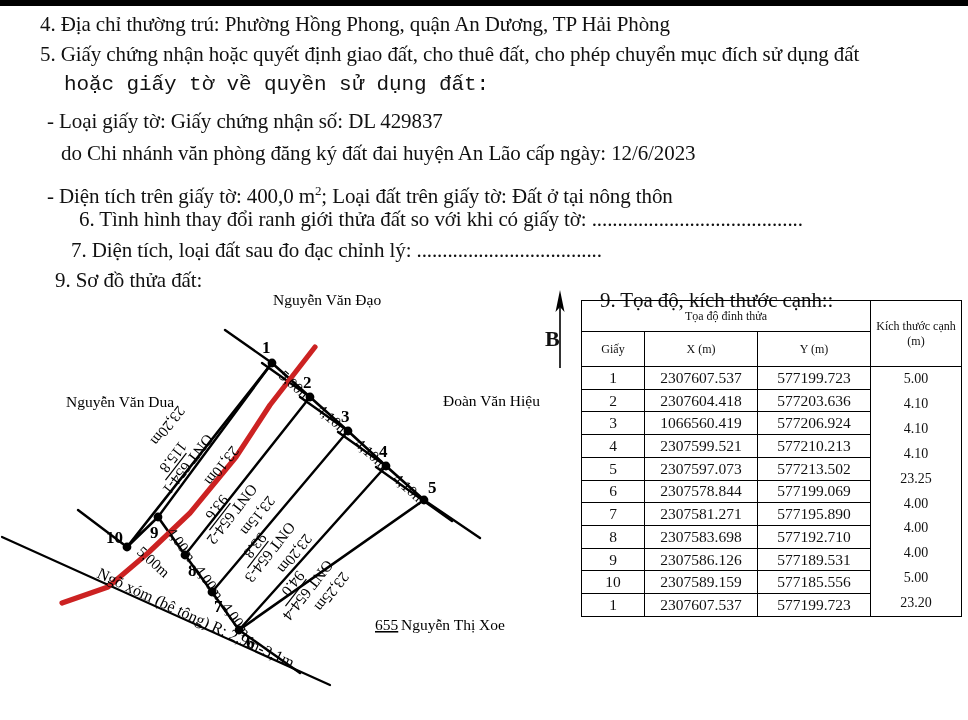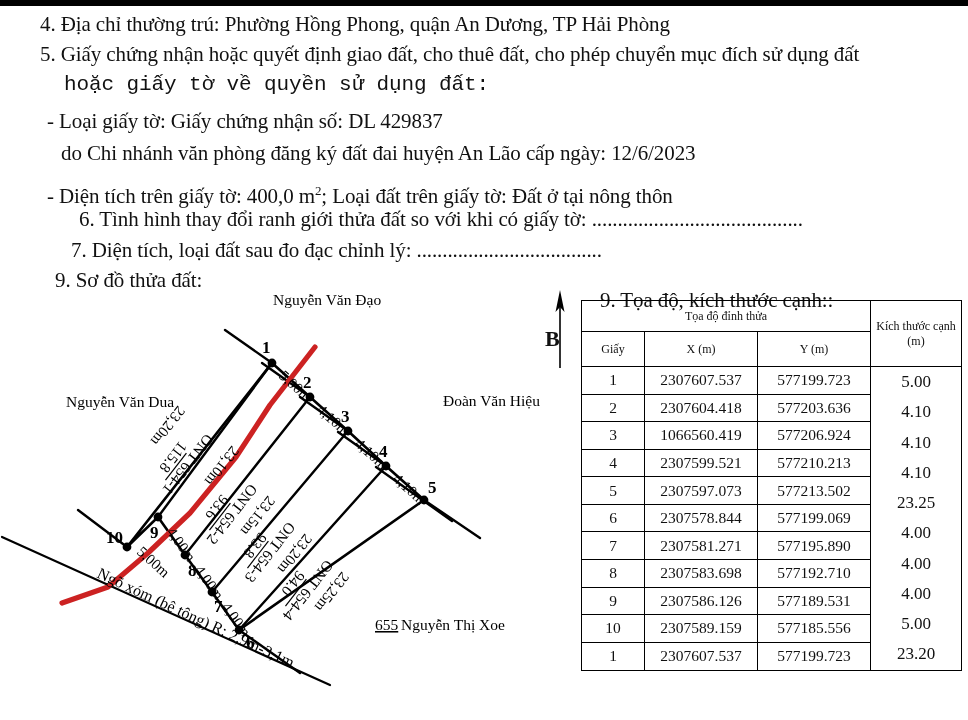--- a/index.html
+++ b/index.html
@@ -36,21 +36,21 @@
     border:1.6px solid #000;text-align:center;font-weight:normal;
     font-family:"Liberation Serif",serif;padding:0;
   }
   table.coord th{font-size:12px;}
   .c-dinh{width:62px;height:21.5px;}
   .c-x{width:112px;}
   .c-y{width:112px;}
   .c-kt{width:90px;}
   .hdr-top{height:30px;}
   .hdr-sub{height:34px;}
-  .kt-cell{vertical-align:middle;line-height:1.78;font-size:17px;}
+  .kt-cell{vertical-align:middle;line-height:1.78;font-size:14px;}
 
   
   .diagram{position:absolute;left:0px;top:285px;width:580px;height:420px;}
   .diagram svg{display:block;}
   .dlabel{font-family:"Liberation Serif",serif;}
 </style>
 </head>
 <body>
 
 <div class="top-bar"></div>

